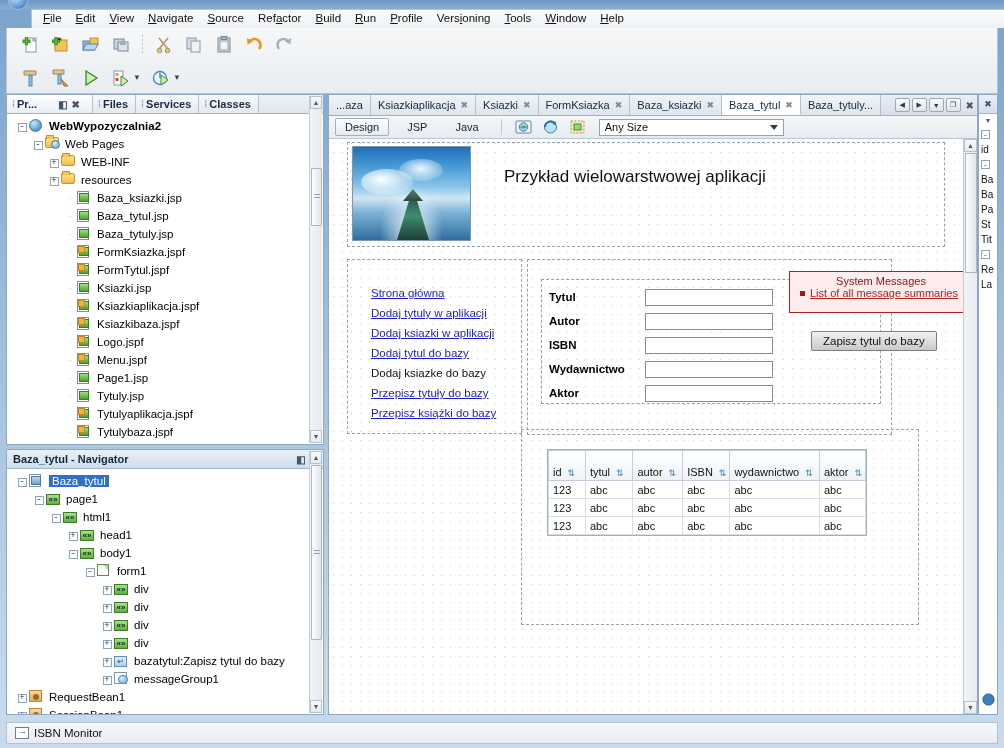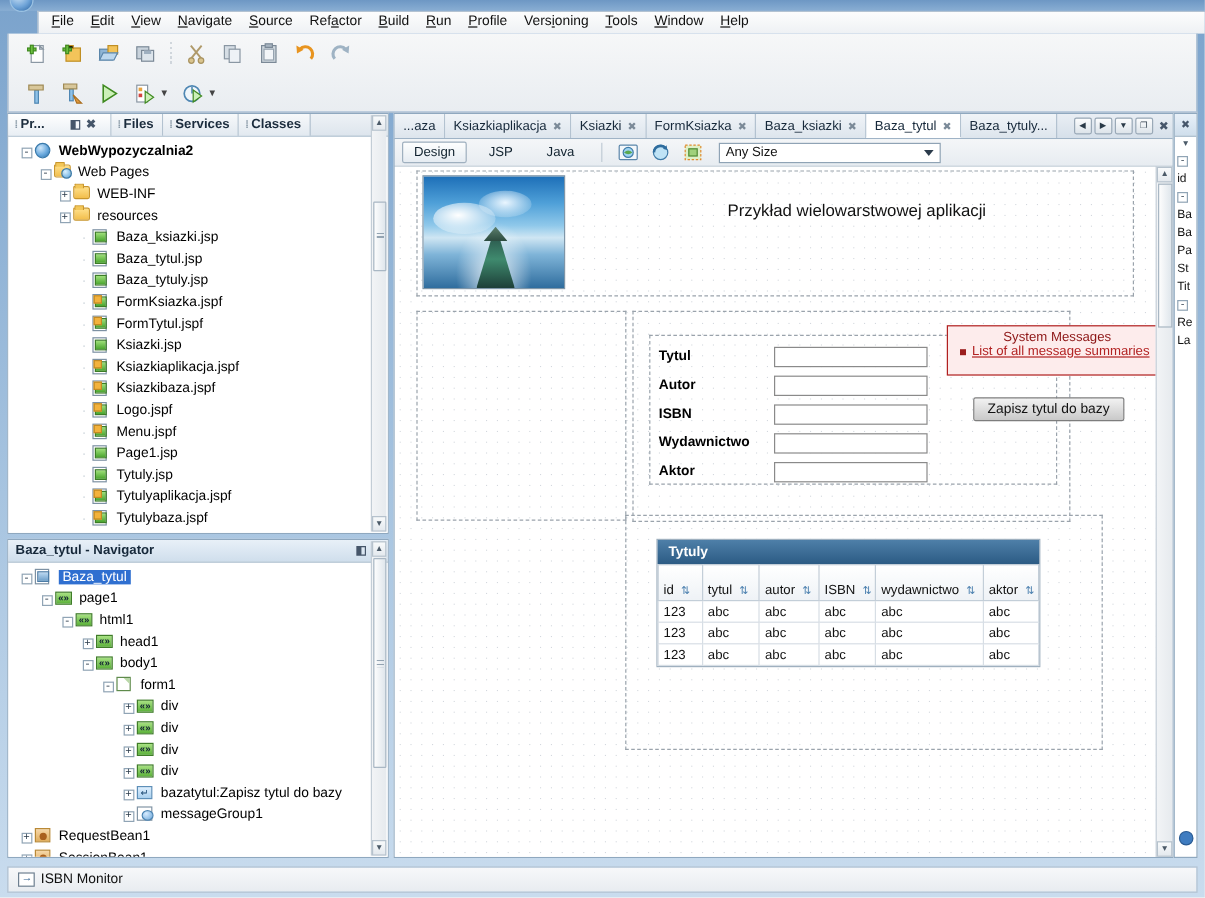--- a/index.html
+++ b/index.html
@@ -218,22 +218,22 @@
     background:radial-gradient(ellipse at 40% 40%, #fff 0%, rgba(255,255,255,.25) 70%, transparent 100%); }
   .photo .cloud2 { position:absolute;left:46px;top:12px;width:44px;height:22px;border-radius:50%;
     background:radial-gradient(ellipse at 50% 45%, #eaf6ff 0%, rgba(255,255,255,.2) 70%, transparent 100%); }
   .photo .pier { position:absolute;left:44px;bottom:0;width:32px;height:40px;
     background:linear-gradient(180deg,#2e5f52 0%, #3f8a6e 40%, #1d3f38 100%);
     clip-path: polygon(38% 0%, 62% 0%, 100% 100%, 0% 100%); }
   .photo .hut { position:absolute;left:50px;top:42px;width:20px;height:12px;
     background:linear-gradient(180deg,#5c7f6d,#2b4a3f);clip-path:polygon(50% 0,100% 100%,0 100%); }
 
   .page-title {
-    position:absolute; left:175px; top:28px; width:420px; text-align:center;
-    font-size:14px; color:#111; font-family:"Liberation Sans", sans-serif;
+    position:absolute; left:175px; top:28px; width:420px; 
+    font-size:17px; color:#111; font-family:"Liberation Sans", sans-serif;
   }
 
   .link { color:#1c1ccc; text-decoration:underline; font-size:11.5px; display:block; }
   .plain { color:#111; text-decoration:none; font-size:11.5px; display:block; }
 
   .flabel { font-weight:bold; font-size:11.5px; color:#000; }
   .finput { width:128px; height:17px; background:#fff; border:1px solid #8a8a8a; }
 
   .msgbox {
     position:absolute; border:1px solid #b02020; background:#fdecec;
@@ -713,20 +713,29 @@
         <div class="photo">
           <div class="cloud1"></div>
           <div class="cloud2"></div>
           <div class="pier"></div>
           <div class="hut"></div>
         </div>
 
         <div class="page-title">Przykład wielowarstwowej aplikacji</div>
 
         <div class="dashbox" style="left:18px;top:120px;width:175px;height:175px;"></div>
+        <div id="nav-links" style="position:absolute;left:42px;top:148px;width:150px;">
+            <a class="link" href="#" style="margin-bottom: 8px;">Strona główna</a>
+            <a class="link" href="#" style="margin-bottom: 8px;">Dodaj tytuly w aplikacji</a>
+            <a class="link" href="#" style="margin-bottom: 8px;">Dodaj ksiazki w aplikacji</a>
+            <a class="link" href="#" style="margin-bottom: 8px;">Dodaj tytul do bazy</a>
+            <a class="plain" href="#" style="margin-bottom: 8px; pointer-events: none;">Dodaj ksiazke do bazy</a>
+            <a class="link" href="#" style="margin-bottom: 8px;">Przepisz tytuły do bazy</a>
+            <a class="link" href="#" style="margin-bottom: 8px;">Przepisz książki do bazy</a>
+          </div>
 
         <div class="dashbox" style="left:198px;top:120px;width:365px;height:176px;"></div>
         <div class="dashbox" style="left:212px;top:140px;width:340px;height:125px;"></div>
         <div id="form-fields" style="position:absolute;left:220px;top:146px;width:330px;">
             <div style="display: flex; align-items: center; height: 24px;">
               <div class="flabel" style="width: 96px;">Tytul</div>
               <input class="finput" type="text" style="">
             </div>
             <div style="display: flex; align-items: center; height: 24px;">
               <div class="flabel" style="width: 96px;">Autor</div>
@@ -748,21 +757,20 @@
 
         <div class="msgbox" style="left:460px;top:132px;width:184px;height:42px;">
           <div class="hdr">System Messages</div>
           <div class="li">List of all message summaries</div>
         </div>
         <div class="savebtn" style="left:482px;top:192px;">Zapisz tytul do bazy</div>
 
         <div class="dashbox" style="left:192px;top:290px;width:398px;height:196px;"></div>
 
         <div class="dtable" style="left:218px;top:310px;width:320px;">
-          <div class="cap">Tytuly</div>
           <table>
             <thead>
                 <tr id="tbl-head">
                   <th style="width: 42px;"><span>id</span><span class="sorter">⇅</span></th>
                   <th style="width: 52px;"><span>tytul</span><span class="sorter">⇅</span></th>
                   <th style="width: 52px;"><span>autor</span><span class="sorter">⇅</span></th>
                   <th style="width: 44px;"><span>ISBN</span><span class="sorter">⇅</span></th>
                   <th style="width: 92px;"><span>wydawnictwo</span><span class="sorter">⇅</span></th>
                   <th style="width: 42px;"><span>aktor</span><span class="sorter">⇅</span></th>
                 </tr>

